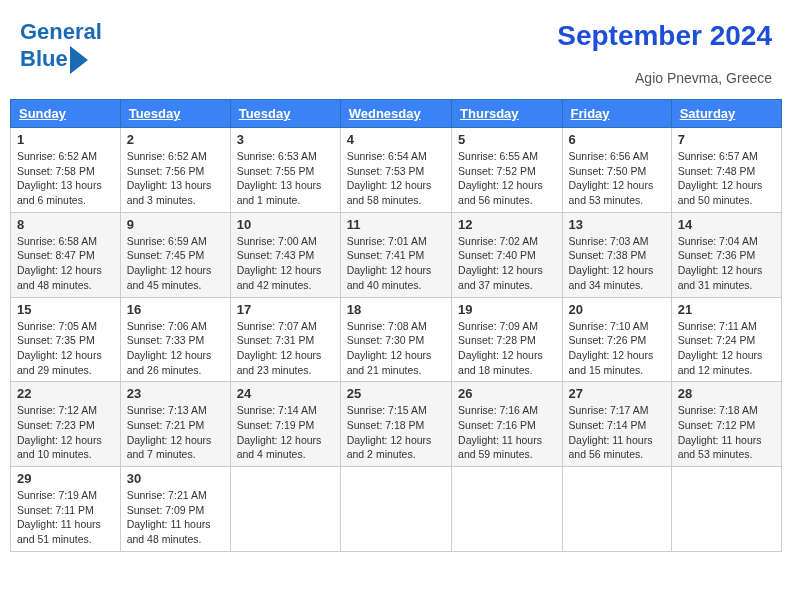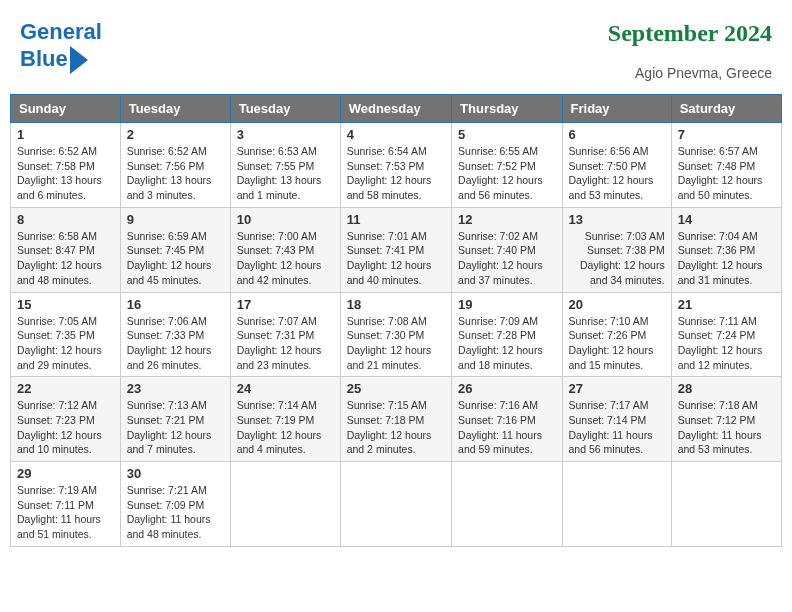--- a/index.html
+++ b/index.html
@@ -35,44 +35,44 @@
       border-top: 14px solid transparent;
       border-bottom: 14px solid transparent;
       border-left: 18px solid #1a6bb5;
       margin-left: 2px;
       margin-top: 2px;
     }
     .title-area {
       text-align: right;
     }
     .month-title {
-      font-size: 24px;
+      font-size: 28px;
       font-weight: bold;
-      color: #15803d;
-      font-family: Liberation Serif, serif;
+      color: #1d4ed8;
     }
     .location {
       font-size: 14px;
       color: #555;
       margin-top: 18px;
     }
     .calendar {
       width: 100%;
       border-collapse: collapse;
       margin-top: 8px;
       font-size: 11px;
     }
     .calendar th {
-      background: #737373;
+      background: #3b82f6;
       color: #fff;
       text-align: left;
       padding: 6px 8px;
       font-size: 13px;
       font-weight: bold;
       border: 1px solid #2a72b8;
+      text-decoration: underline;
     }
     .calendar td {
       border: 1px solid #ccc;
       padding: 4px 6px;
       vertical-align: top;
       width: 113px;
       min-height: 80px;
       background: #fff;
     }
     .calendar tr:nth-child(even) td {
@@ -210,21 +210,21 @@
         </td>
         <td>
           <span class="day-number">12</span>
           <div class="day-info" style="white-space: pre-line;">Sunrise: 7:02 AM
 Sunset: 7:40 PM
 Daylight: 12 hours
 and 37 minutes.</div>
         </td>
         <td>
           <span class="day-number">13</span>
-          <div class="day-info" style="white-space: pre-line; text-align: right;">Sunrise: 7:03 AM
+          <div class="day-info" style="white-space: pre-line;">Sunrise: 7:03 AM
 Sunset: 7:38 PM
 Daylight: 12 hours
 and 34 minutes.</div>
         </td>
         <td>
           <span class="day-number">14</span>
           <div class="day-info" style="white-space: pre-line;">Sunrise: 7:04 AM
 Sunset: 7:36 PM
 Daylight: 12 hours
 and 31 minutes.</div>

